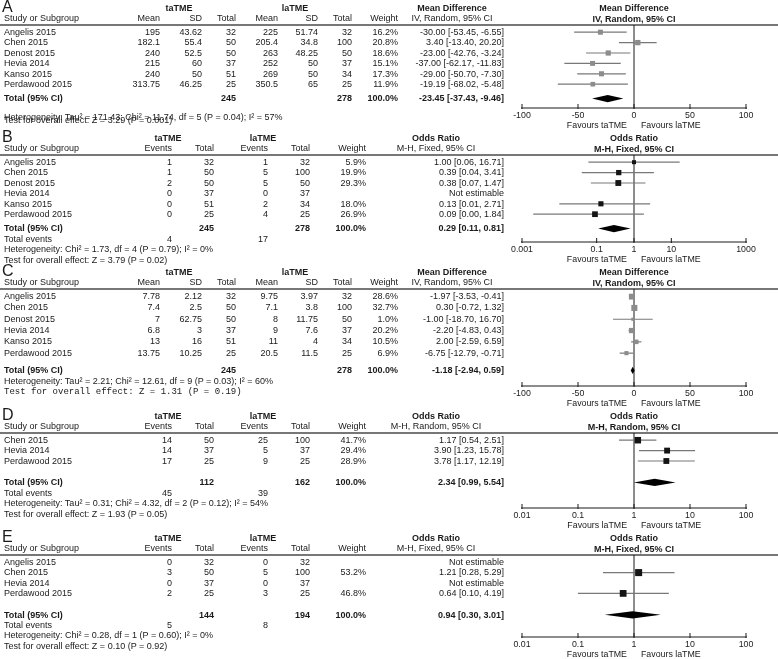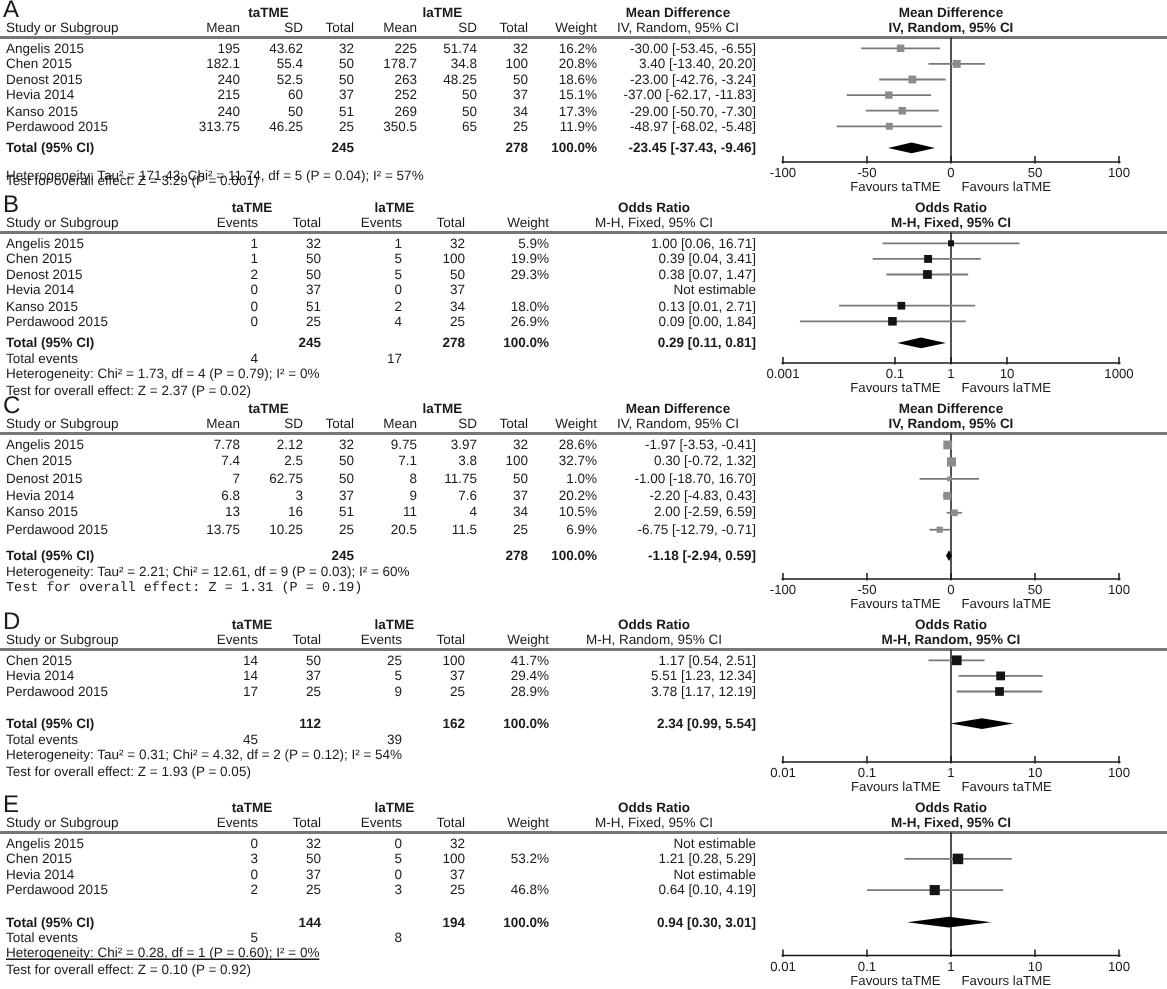--- a/index.html
+++ b/index.html
@@ -54,21 +54,21 @@
           <div class="cell">51.74</div>
           <div class="cell">32</div>
           <div class="cell">16.2%</div>
           <div class="cell">-30.00 [-53.45, -6.55]</div>
         </div>
         <div class="grow md" style="top: 37.4px; line-height: 10.4px; height: 10.4px;">
           <div class="cell study">Chen 2015</div>
           <div class="cell">182.1</div>
           <div class="cell">55.4</div>
           <div class="cell">50</div>
-          <div class="cell">178.7</div>
+          <div class="cell">205.4</div>
           <div class="cell">34.8</div>
           <div class="cell">100</div>
           <div class="cell">20.8%</div>
           <div class="cell">3.40 [-13.40, 20.20]</div>
         </div>
         <div class="grow md" style="top: 47.8px; line-height: 10.4px; height: 10.4px;">
           <div class="cell study">Denost 2015</div>
           <div class="cell">240</div>
           <div class="cell">52.5</div>
           <div class="cell">50</div>
@@ -102,21 +102,21 @@
         </div>
         <div class="grow md" style="top: 79px; line-height: 10.4px; height: 10.4px;">
           <div class="cell study">Perdawood 2015</div>
           <div class="cell">313.75</div>
           <div class="cell">46.25</div>
           <div class="cell">25</div>
           <div class="cell">350.5</div>
           <div class="cell">65</div>
           <div class="cell">25</div>
           <div class="cell">11.9%</div>
-          <div class="cell">-48.97 [-68.02, -5.48]</div>
+          <div class="cell">-19.19 [-68.02, -5.48]</div>
         </div>
         <div class="grow bold md" style="top: 93.4px; line-height: 10.4px; height: 10.4px;">
           <div class="cell study">Total (95% CI)</div>
           <div class="cell" style="grid-column: 4;">245</div>
           <div class="cell" style="grid-column: 7;">278</div>
           <div class="cell" style="grid-column: 8;">100.0%</div>
           <div class="cell" style="grid-column: 9;">-23.45 [-37.43, -9.46]</div>
         </div>
         <div class="foot" style="top: 112px;">Heterogeneity: Tau² = 171.43; Chi² = 11.74, df = 5 (P = 0.04); I² = 57%</div>
         <div class="foot" style="top: 114.8px;">Test for overall effect: Z = 3.29 (P = 0.001)</div>
@@ -231,21 +231,21 @@
           <div class="cell" style="grid-column: 5;">278</div>
           <div class="cell" style="grid-column: 6;">100.0%</div>
           <div class="cell" style="grid-column: 7;">0.29 [0.11, 0.81]</div>
         </div>
         <div class="grow or" style="top: 103.8px; line-height: 10.4px; height: 10.4px;">
           <div class="cell study">Total events</div>
           <div class="cell" style="grid-column: 2;">4</div>
           <div class="cell" style="grid-column: 4;">17</div>
         </div>
         <div class="foot" style="top: 114.2px;">Heterogeneity: Chi² = 1.73, df = 4 (P = 0.79); I² = 0%</div>
-        <div class="foot" style="top: 125.2px;">Test for overall effect: Z = 2.37 (P = 0.02)</div>
+        <div class="foot" style="top: 125.2px;">Test for overall effect: Z = 3.79 (P = 0.02)</div>
       </div>
       <div class="rule"></div>
       <svg width="272" height="134" viewBox="0 0 272 134">
         <text x="128" y="11" text-anchor="middle" font-size="9" font-weight="bold">Odds Ratio</text>
         <text x="128" y="21.5" text-anchor="middle" font-size="9" font-weight="bold">M-H, Fixed, 95% CI</text>
         <line x1="128" y1="25" x2="128" y2="112" stroke="#1a1a1a" stroke-width="1"></line>
         <line x1="82.38431334765603" y1="32.2" x2="173.6577874626866" y2="32.2" stroke="#787878" stroke-width="1.2"></line>
         <rect x="125.99701261630756" y="30.197012616307553" width="4.005974767384899" height="4.005974767384899" fill="#141414"></rect>
         <line x1="75.81023967624394" y1="42.6" x2="147.88949681571992" y2="42.6" stroke="#787878" stroke-width="1.2"></line>
         <rect x="110.10018676488453" y="39.96710810256188" width="5.265783794876238" height="5.265783794876238" fill="#141414"></rect>
@@ -425,21 +425,21 @@
           <div class="cell">41.7%</div>
           <div class="cell">1.17 [0.54, 2.51]</div>
         </div>
         <div class="grow or" style="top: 37.4px; line-height: 10.4px; height: 10.4px;">
           <div class="cell study">Hevia 2014</div>
           <div class="cell">14</div>
           <div class="cell">37</div>
           <div class="cell">5</div>
           <div class="cell">37</div>
           <div class="cell">29.4%</div>
-          <div class="cell">5.51 [1.23, 12.34]</div>
+          <div class="cell">3.90 [1.23, 15.78]</div>
         </div>
         <div class="grow or" style="top: 47.8px; line-height: 10.4px; height: 10.4px;">
           <div class="cell study">Perdawood 2015</div>
           <div class="cell">17</div>
           <div class="cell">25</div>
           <div class="cell">9</div>
           <div class="cell">25</div>
           <div class="cell">28.9%</div>
           <div class="cell">3.78 [1.17, 12.19]</div>
         </div>
@@ -543,21 +543,21 @@
           <div class="cell" style="grid-column: 3;">144</div>
           <div class="cell" style="grid-column: 5;">194</div>
           <div class="cell" style="grid-column: 6;">100.0%</div>
           <div class="cell" style="grid-column: 7;">0.94 [0.30, 3.01]</div>
         </div>
         <div class="grow or" style="top: 90px; line-height: 10.4px; height: 10.4px;">
           <div class="cell study">Total events</div>
           <div class="cell" style="grid-column: 2;">5</div>
           <div class="cell" style="grid-column: 4;">8</div>
         </div>
-        <div class="foot" style="top: 100.4px; text-decoration: underline;">Heterogeneity: Chi² = 0.28, df = 1 (P = 0.60); I² = 0%</div>
+        <div class="foot" style="top: 100.4px;">Heterogeneity: Chi² = 0.28, df = 1 (P = 0.60); I² = 0%</div>
         <div class="foot" style="top: 111.4px;">Test for overall effect: Z = 0.10 (P = 0.92)</div>
       </div>
       <div class="rule"></div>
       <svg width="272" height="129" viewBox="0 0 272 129">
         <text x="128" y="11" text-anchor="middle" font-size="9" font-weight="bold">Odds Ratio</text>
         <text x="128" y="21.5" text-anchor="middle" font-size="9" font-weight="bold">M-H, Fixed, 95% CI</text>
         <line x1="128" y1="25" x2="128" y2="107" stroke="#1a1a1a" stroke-width="1"></line>
         <line x1="97.04084975516427" y1="42.6" x2="168.5135176339704" y2="42.6" stroke="#787878" stroke-width="1.2"></line>
         <rect x="129.1248925041487" y="39.0889117664275" width="7.022176467144996" height="7.022176467144996" fill="#141414"></rect>
         <line x1="72" y1="63.400000000000006" x2="162.84398528611254" y2="63.400000000000006" stroke="#787878" stroke-width="1.2"></line>

